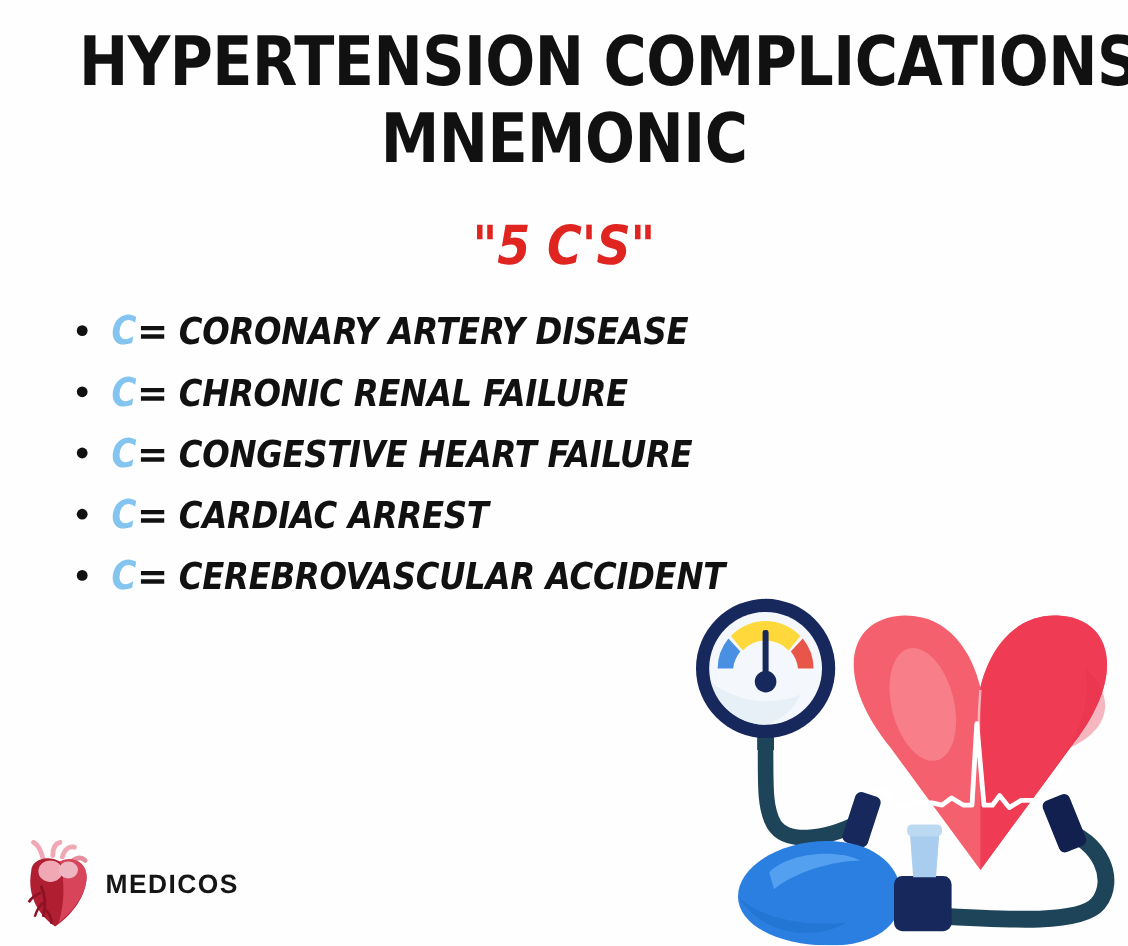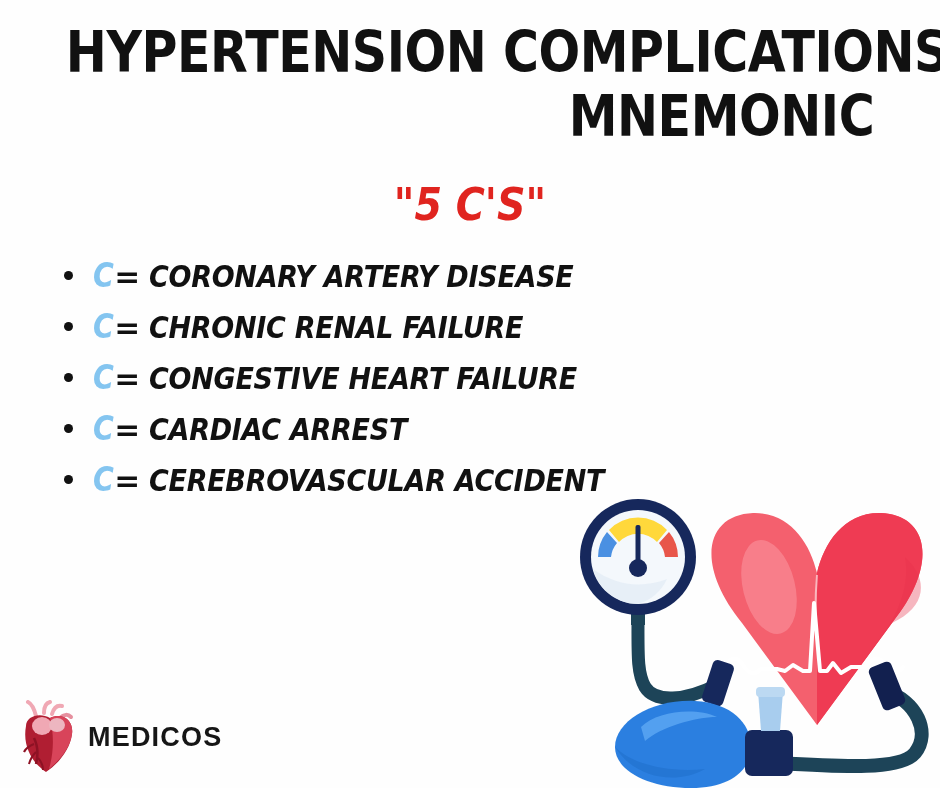--- a/index.html
+++ b/index.html
@@ -15,21 +15,21 @@
     font-family: "Liberation Sans", sans-serif;
     background: #fefefe;
   }
 
   
   .title-block {
     position: absolute;
     left: 0;
     top: 22px;
     width: 940px;
-    text-align: right;
+    text-align: center;
   }
   .title-line {
     font-family: "DejaVu Sans", sans-serif;
     font-weight: 700;
     color: #111111;
     text-transform: uppercase;
     line-height: 1.06;
     letter-spacing: -0.5px;
     transform: scaleX(0.86);
     transform-origin: center;
@@ -127,21 +127,21 @@
     left: 16px;
     top: 700px;
     display: flex;
     align-items: center;
   }
   .logo-mark { width: 62px; height: 74px; flex: 0 0 auto; }
   .logo-text {
     margin-left: 10px;
     font-family: "Liberation Sans", sans-serif;
     font-weight: 700;
-    font-size: 27px;
+    font-size: 22px;
     line-height: 1.28;
     color: #161616;
     letter-spacing: 1.2px;
   }
 </style>
 </head>
 <body>
 
 <div class="title-block">
   <div class="title-line title-line-1">HYPERTENSION COMPLICATIONS</div>

